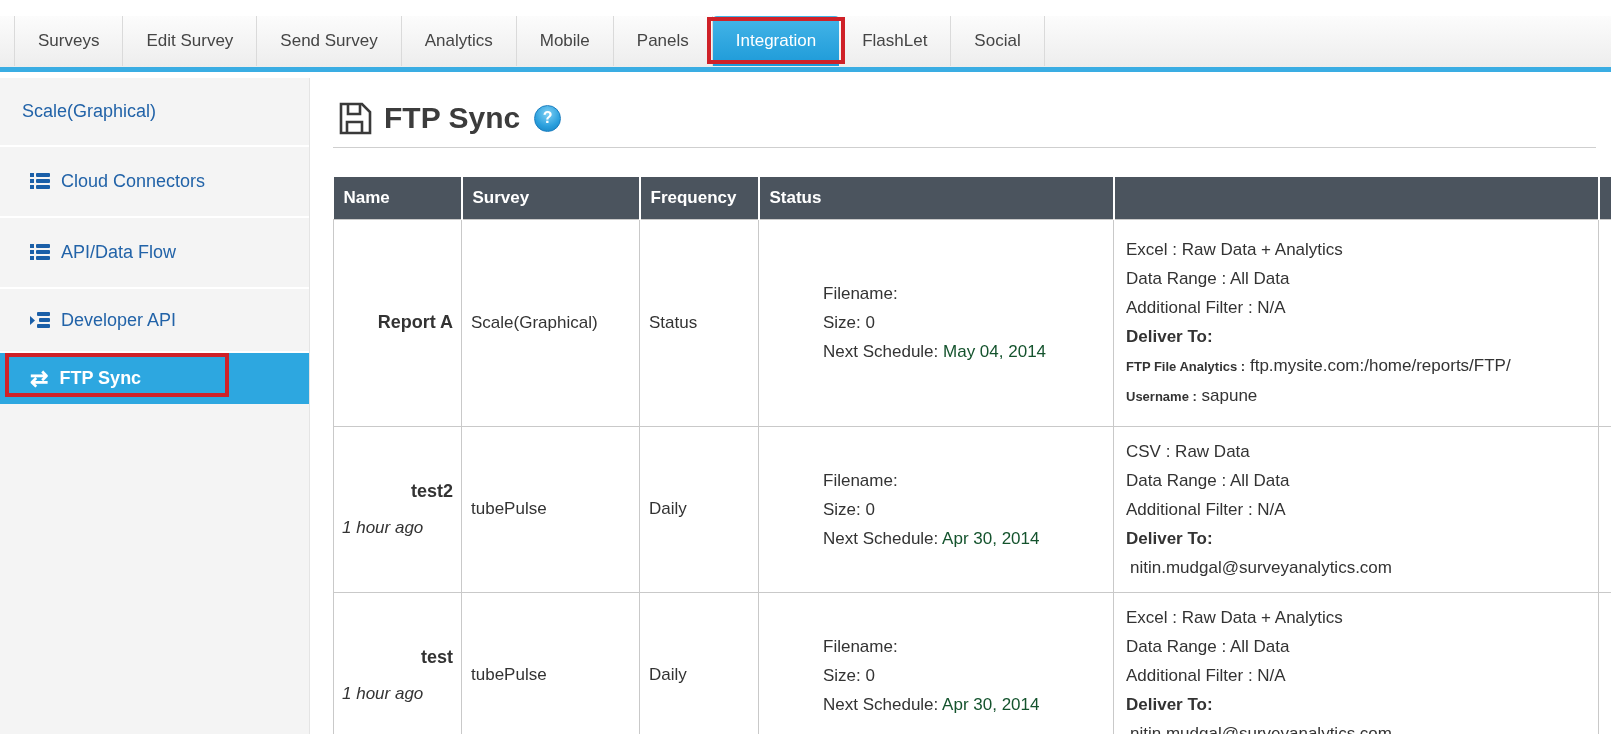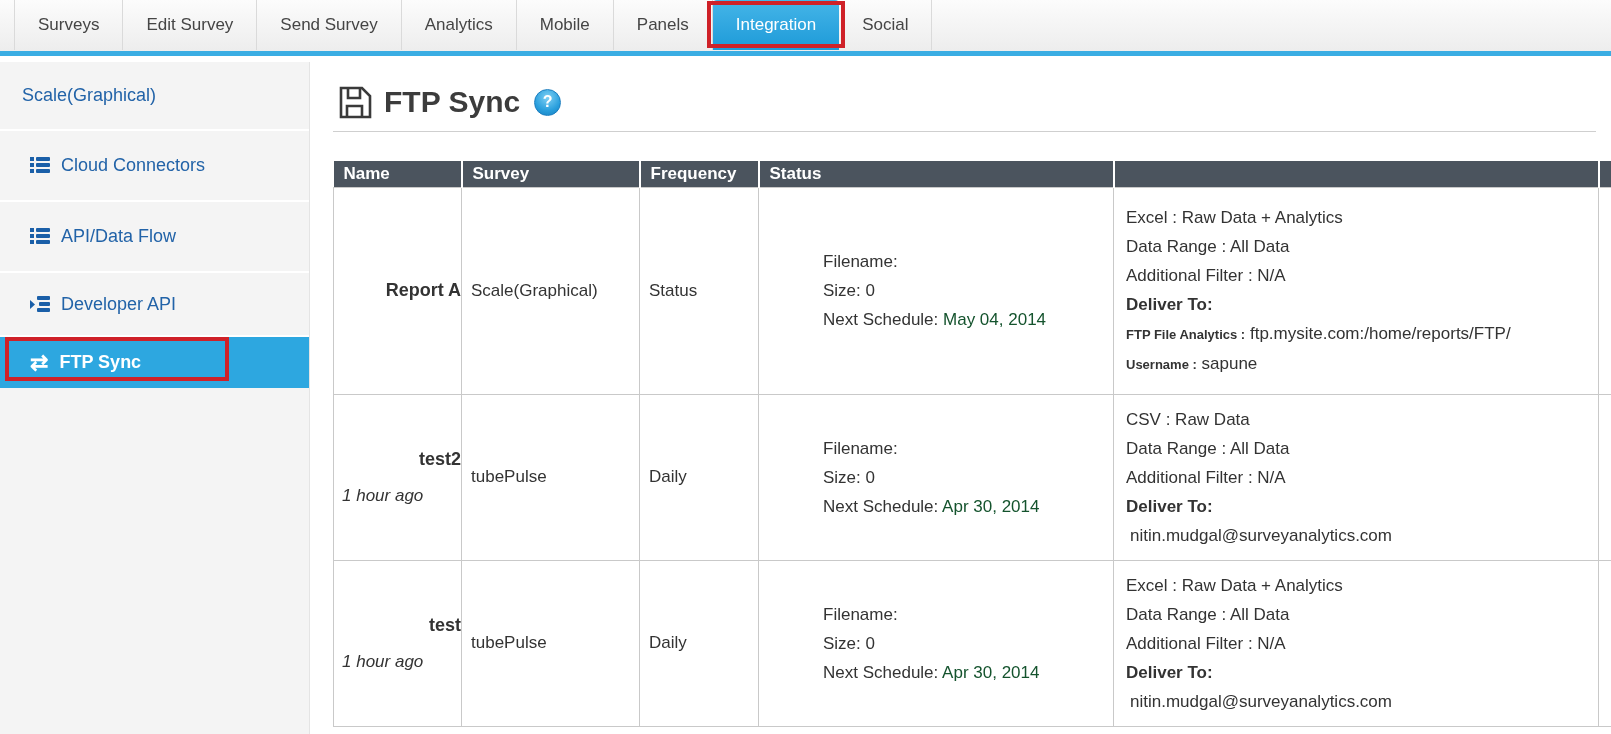--- a/index.html
+++ b/index.html
@@ -8,21 +8,21 @@
     width:1611px; height:734px; overflow:hidden;
     font-family:"Liberation Sans", sans-serif;
     background:#ffffff; color:#333;
   }
 
   
   .nav {
     height:56px; display:flex; align-items:stretch;
     background:linear-gradient(#fcfcfc,#ededed);
     border-bottom:5px solid #3aade3;
-    padding-left:14px; position:relative;
+    padding-left:14px; position:relative;margin-top:16px;
   }
   .tab {
     padding:0 23px; line-height:50px; height:50px;
     font-size:17px; color:#454545; cursor:pointer;
     border-right:1px solid #dadada; white-space:nowrap;
   }
   .tab:first-child { border-left:1px solid #dadada; }
   .tab.active {
     background:linear-gradient(#45b5e8,#1d9ad8);
     color:#fff; border-radius:4px 4px 0 0; position:relative;
@@ -75,26 +75,26 @@
   }
   .title-hr { border:none; border-top:1px solid #cfcfcf; margin:12px 22px 0 11px; }
 
   
   table.ftp {
     border-collapse:collapse; margin:29px 0 0 11px;
     table-layout:fixed; width:1284px; font-size:17px;
   }
   table.ftp th {
     background:#4b545e; color:#fff; font-weight:bold; text-align:left;
-    height:26px; padding:0 0 0 10px; font-size:17px;
+    height:42px; padding:0 0 0 10px; font-size:17px;
     border-right:2px solid #ffffff;
   }
   table.ftp th:last-child { border-right:none; }
   table.ftp td {
-    border:1px solid #c9c9c9; vertical-align:middle; padding:0;
+    border:1px solid #c9c9c9; vertical-align:middle; padding:8px;
   }
   tbody tr:nth-child(1) td { height:207px; }
   tbody tr:nth-child(2) td { height:164px; }
   tbody tr:nth-child(3) td { height:159px; }
 
   .cell-name { padding-left:8px !important; }
   .row-name { font-weight:bold; font-size:18px; color:#333;text-align:right; }
   .row-age  { font-style:italic; font-size:17px; margin-top:16px; }
   .cell-plain { padding-left:9px !important; }
 
@@ -118,20 +118,21 @@
   <div class="tab">Surveys</div>
   <div class="tab">Edit Survey</div>
   <div class="tab">Send Survey</div>
   <div class="tab">Analytics</div>
   <div class="tab">Mobile</div>
   <div class="tab">Panels</div>
   <div class="tab active">
     <span>Integration</span>
     <span class="tab-red-box"></span>
   </div>
+  <div class="tab">FlashLet</div>
   <div class="tab">Social</div>
 </div>
 
 <div class="layout">
 
   <div class="sidebar">
     <div class="side-item">
       <span>Scale(Graphical)</span>
     </div>
     <div class="side-item">

